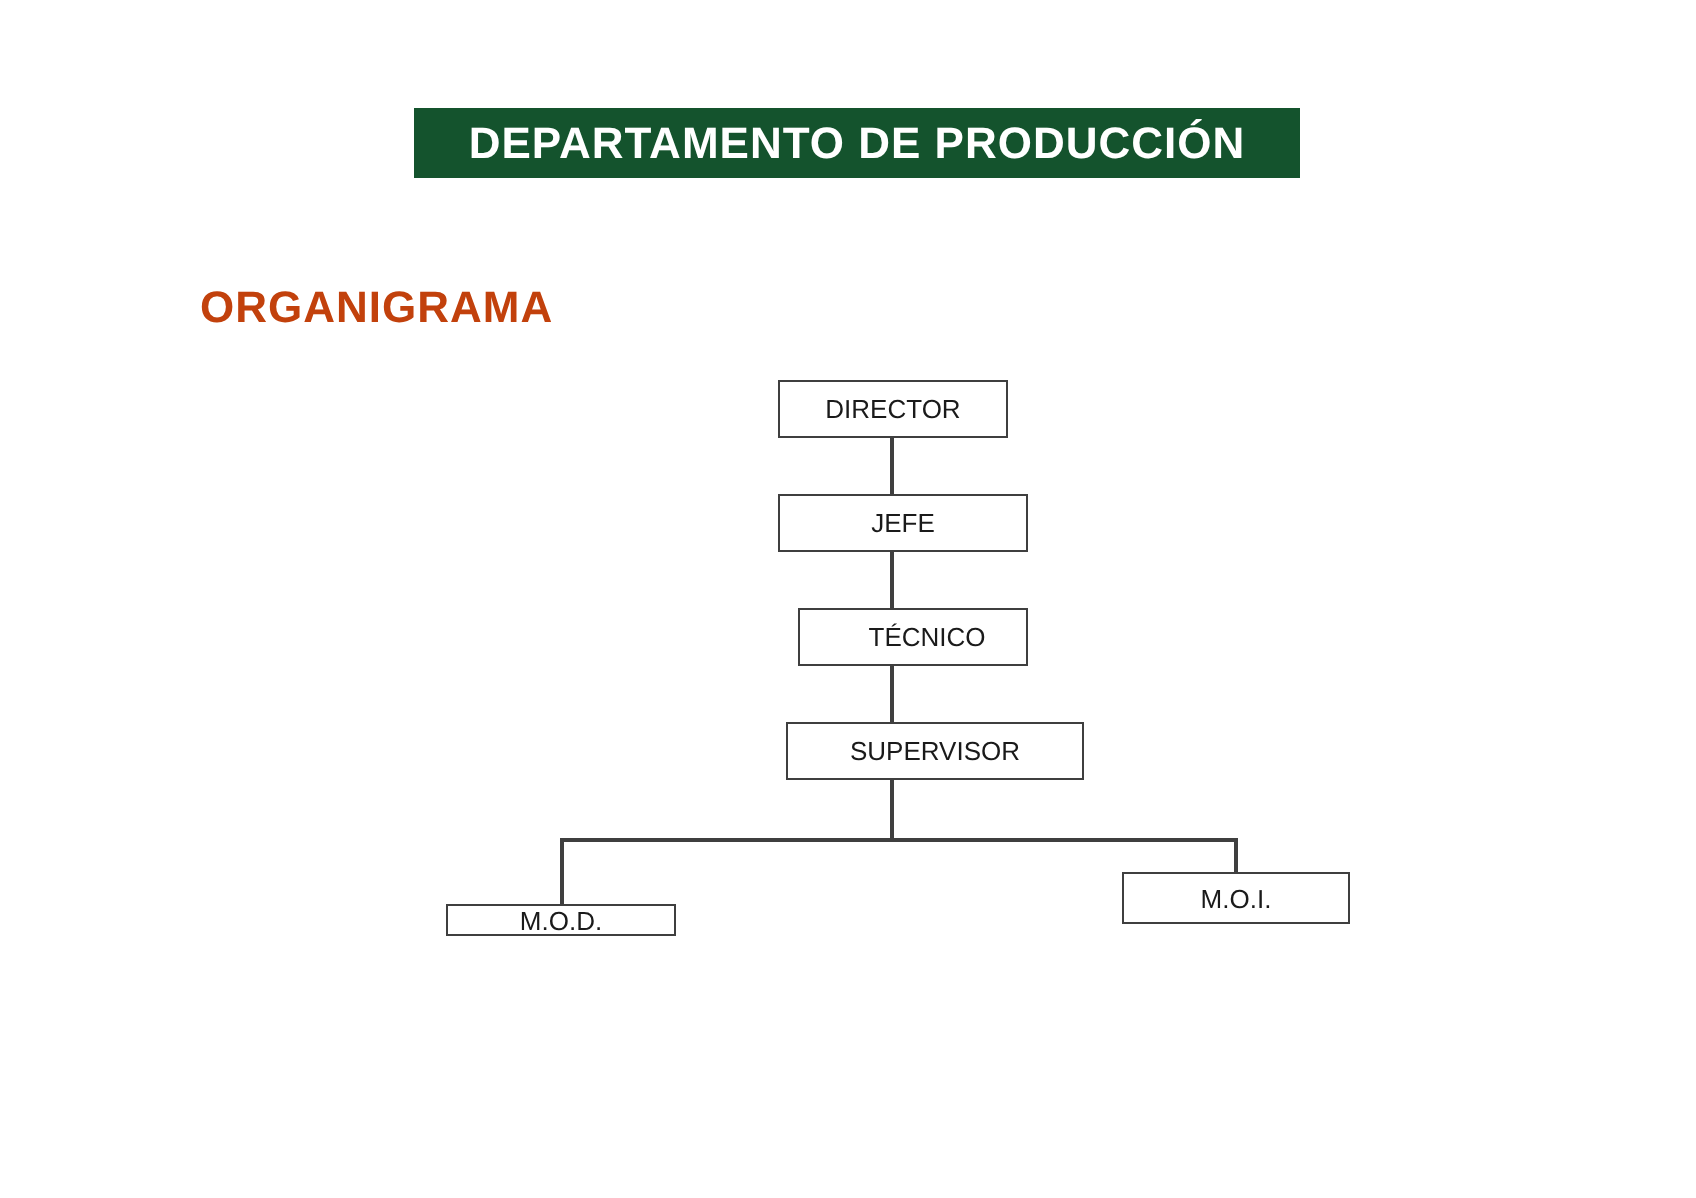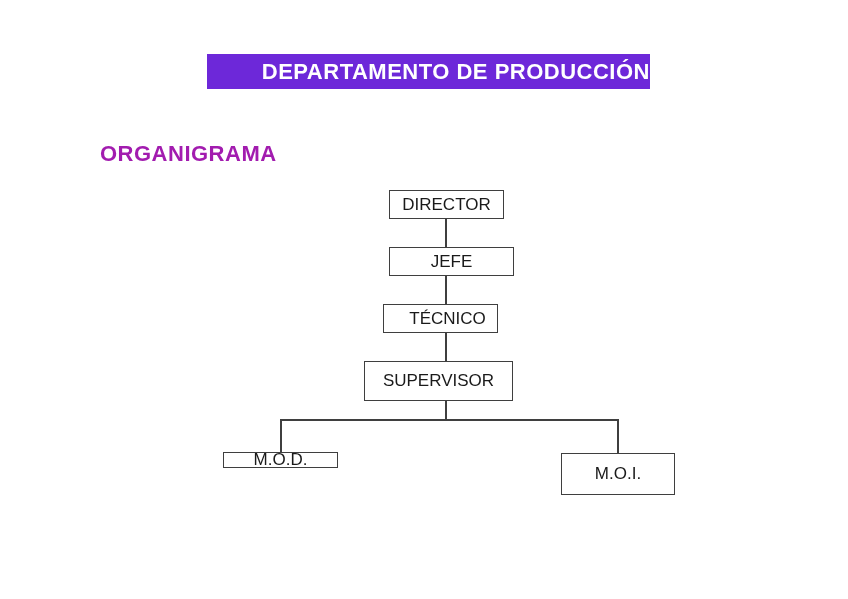--- a/index.html
+++ b/index.html
@@ -14,59 +14,59 @@
     background: #ffffff;
     font-family: "Liberation Sans", sans-serif;
     overflow: hidden;
   }
   .banner {
     position: absolute;
     left: 207px;
     top: 54px;
     width: 443px;
     height: 35px;
-    background: #6d28d9;
+    background: #14532d;
     display: flex;
     align-items: center;
-    justify-content: flex-end;
+    justify-content: center;
   }
   .banner-title {
     color: #ffffff;
     font-size: 22px;
     font-weight: bold;
     letter-spacing: 0.5px;
     white-space: nowrap;
   }
   .section-title {
     position: absolute;
     left: 100px;
     top: 141px;
-    color: #a21caf;
+    color: #c2410c;
     font-size: 22px;
     font-weight: bold;
     letter-spacing: 0.5px;
   }
   .node {
     position: absolute;
     box-sizing: border-box;
     background: #ffffff;
     border: 1.5px solid #3f3f3f;
     display: flex;
     align-items: center;
     justify-content: center;
-    font-size: 17px;
+    font-size: 13px;
     color: #1a1a1a;
     white-space: nowrap;
   }
   .n-director   { left: 389px; top: 190px; width: 115px; height: 29px; }
   .n-jefe       { left: 389px; top: 247px; width: 125px; height: 29px; }
-  .n-tecnico    { left: 383px; top: 304px; width: 115px; height: 29px; padding-left: 14px; }
-  .n-supervisor { left: 364px; top: 361px; width: 149px; height: 40px; }
+  .n-tecnico    { left: 399px; top: 304px; width: 115px; height: 29px; padding-left: 14px; }
+  .n-supervisor { left: 393px; top: 361px; width: 149px; height: 29px; }
   .n-mod        { left: 223px; top: 452px; width: 115px; height: 16px; }
-  .n-moi        { left: 561px; top: 453px; width: 114px; height: 42px; }
+  .n-moi        { left: 561px; top: 436px; width: 114px; height: 26px; }
   .line {
     position: absolute;
     background: #3f3f3f;
   }
   .l-dir-jefe   { left: 445px; top: 219px; width: 1.5px; height: 28px; }
   .l-jefe-tec   { left: 445px; top: 276px; width: 1.5px; height: 28px; }
   .l-tec-sup    { left: 445px; top: 333px; width: 1.5px; height: 28px; }
   .l-sup-drop   { left: 445px; top: 390px; width: 1.5px; height: 30px; }
   .l-rail       { left: 280px; top: 419px; width: 339px; height: 1.5px; }
   .l-mod-drop   { left: 280px; top: 419px; width: 1.5px; height: 33px; }

